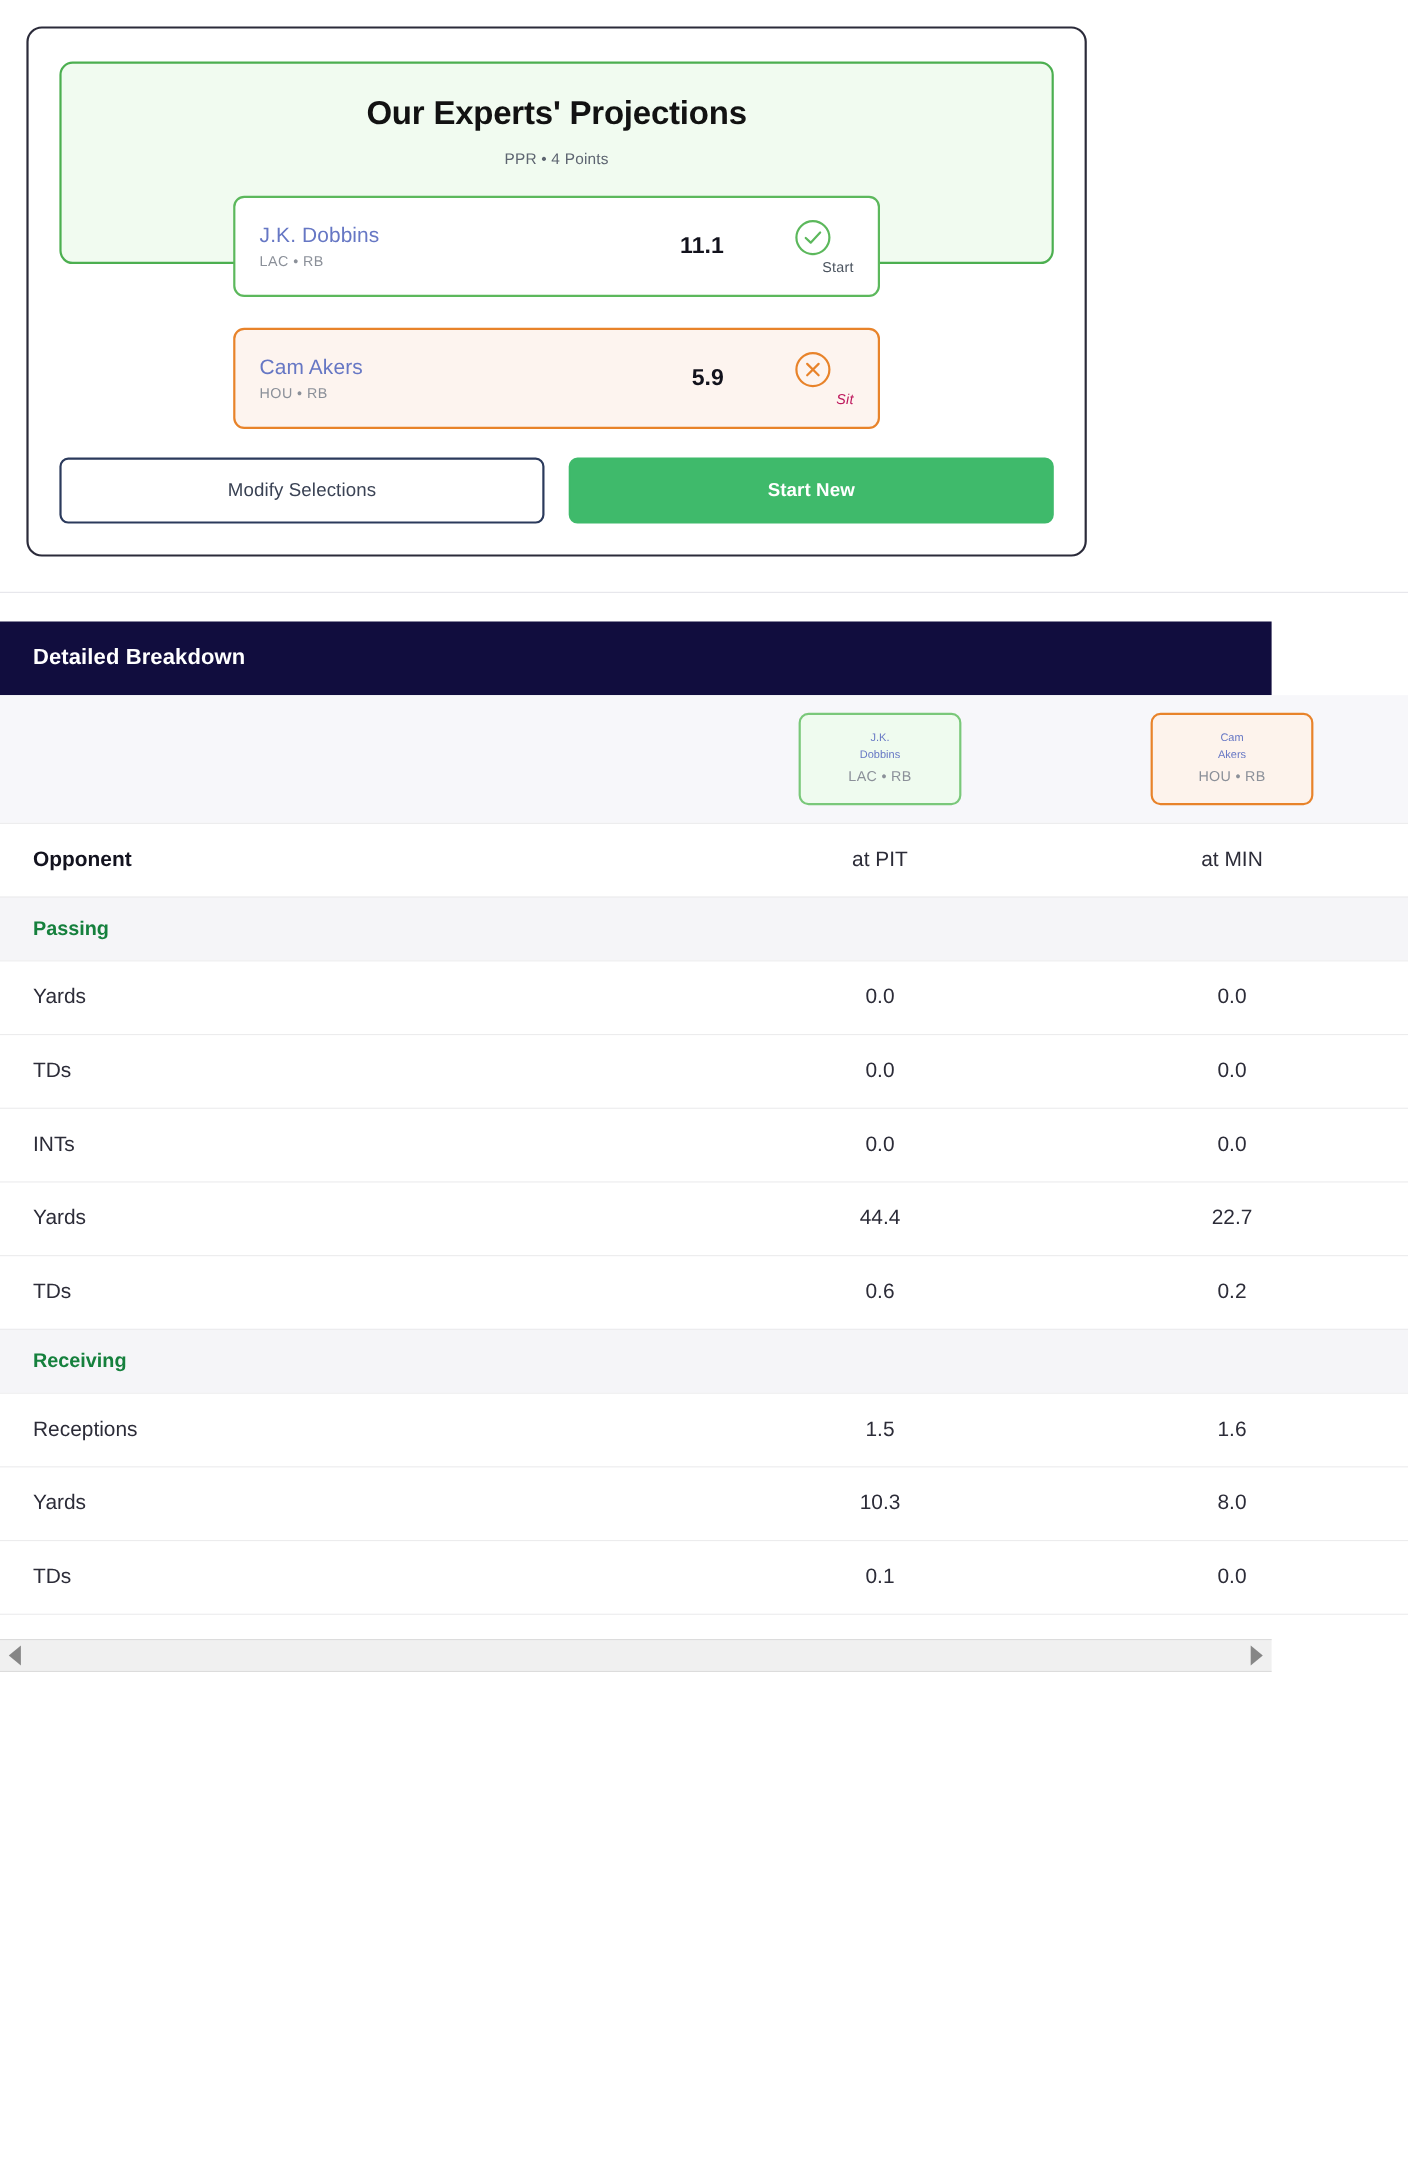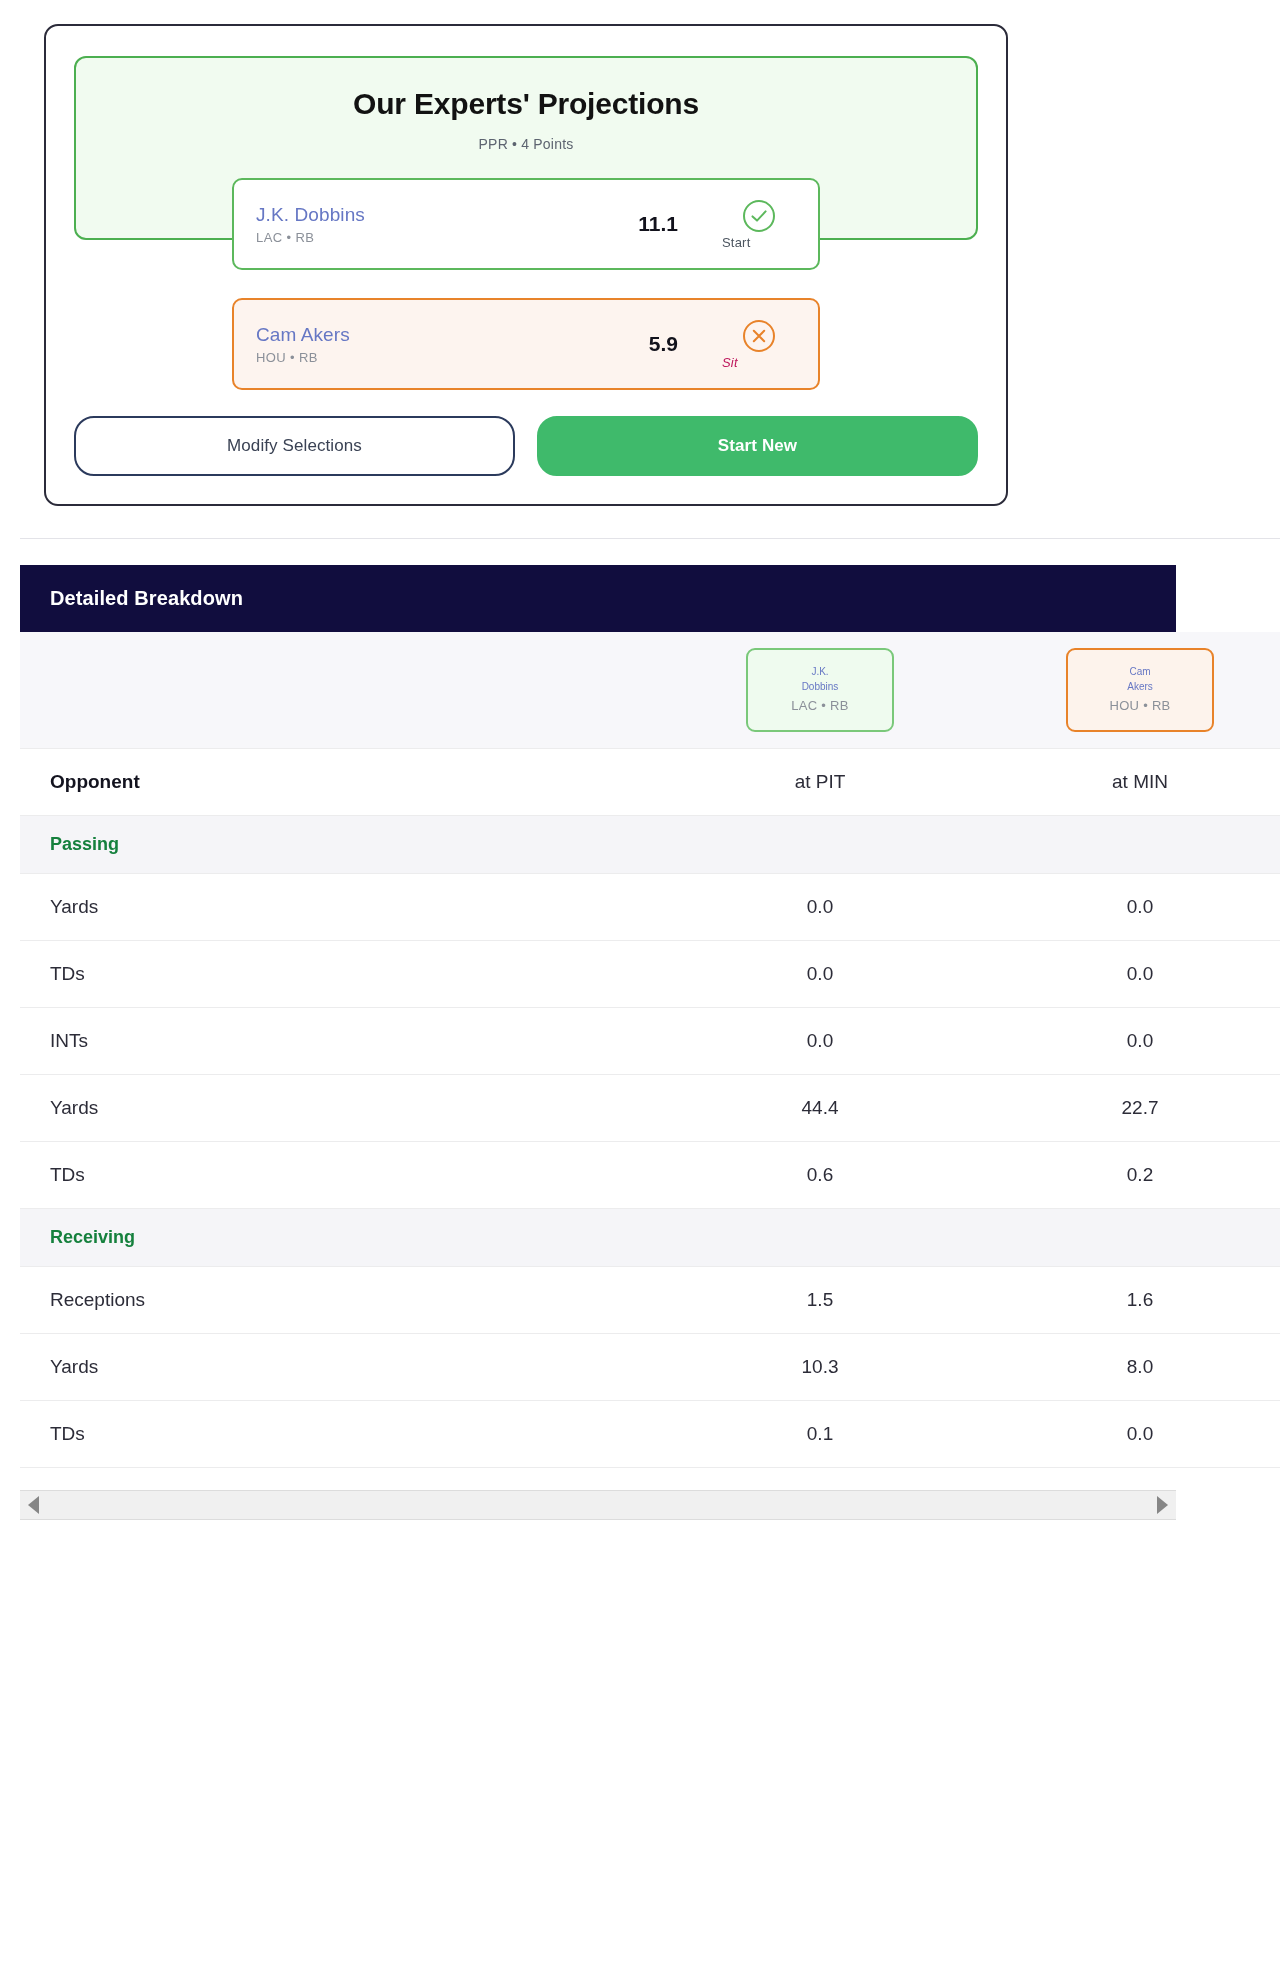--- a/index.html
+++ b/index.html
@@ -10,21 +10,20 @@
     background: #ffffff;
     font-family: "Liberation Sans", sans-serif;
     -webkit-font-smoothing: antialiased;
   }
 
   .page {
     width: 1280px;
     min-height: 1985px;
     position: relative;
     background: #ffffff;
-    padding-left: 20px;
   }
 
   
   .result-panel-wrap {
     padding: 24px 24px 0 24px;
   }
 
   .result-panel {
     width: 964px;
     border: 2px solid #2b2b3a;
@@ -109,21 +108,21 @@
   .pc-score {
     font-size: 21px;
     font-weight: bold;
     color: #12121c;
     margin-right: 44px;
     white-space: nowrap;
   }
 
   .pc-badge {
     width: 74px;
-    text-align: left;
+    text-align: right;
     flex: 0 0 auto;
   }
 
   .badge-circle {
     width: 34px;
     height: 34px;
     margin: 0 auto;
     display: block;
   }
 
@@ -139,21 +138,21 @@
   
   .actions {
     display: flex;
     gap: 22px;
     margin-top: 176px;
   }
 
   .btn {
     flex: 1 1 0;
     height: 60px;
-    border-radius: 20px;
+    border-radius: 8px;
     font-size: 17px;
     display: flex;
     align-items: center;
     justify-content: center;
     cursor: pointer;
     letter-spacing: 0.1px;
   }
 
   .btn-secondary {
     background: #ffffff;

